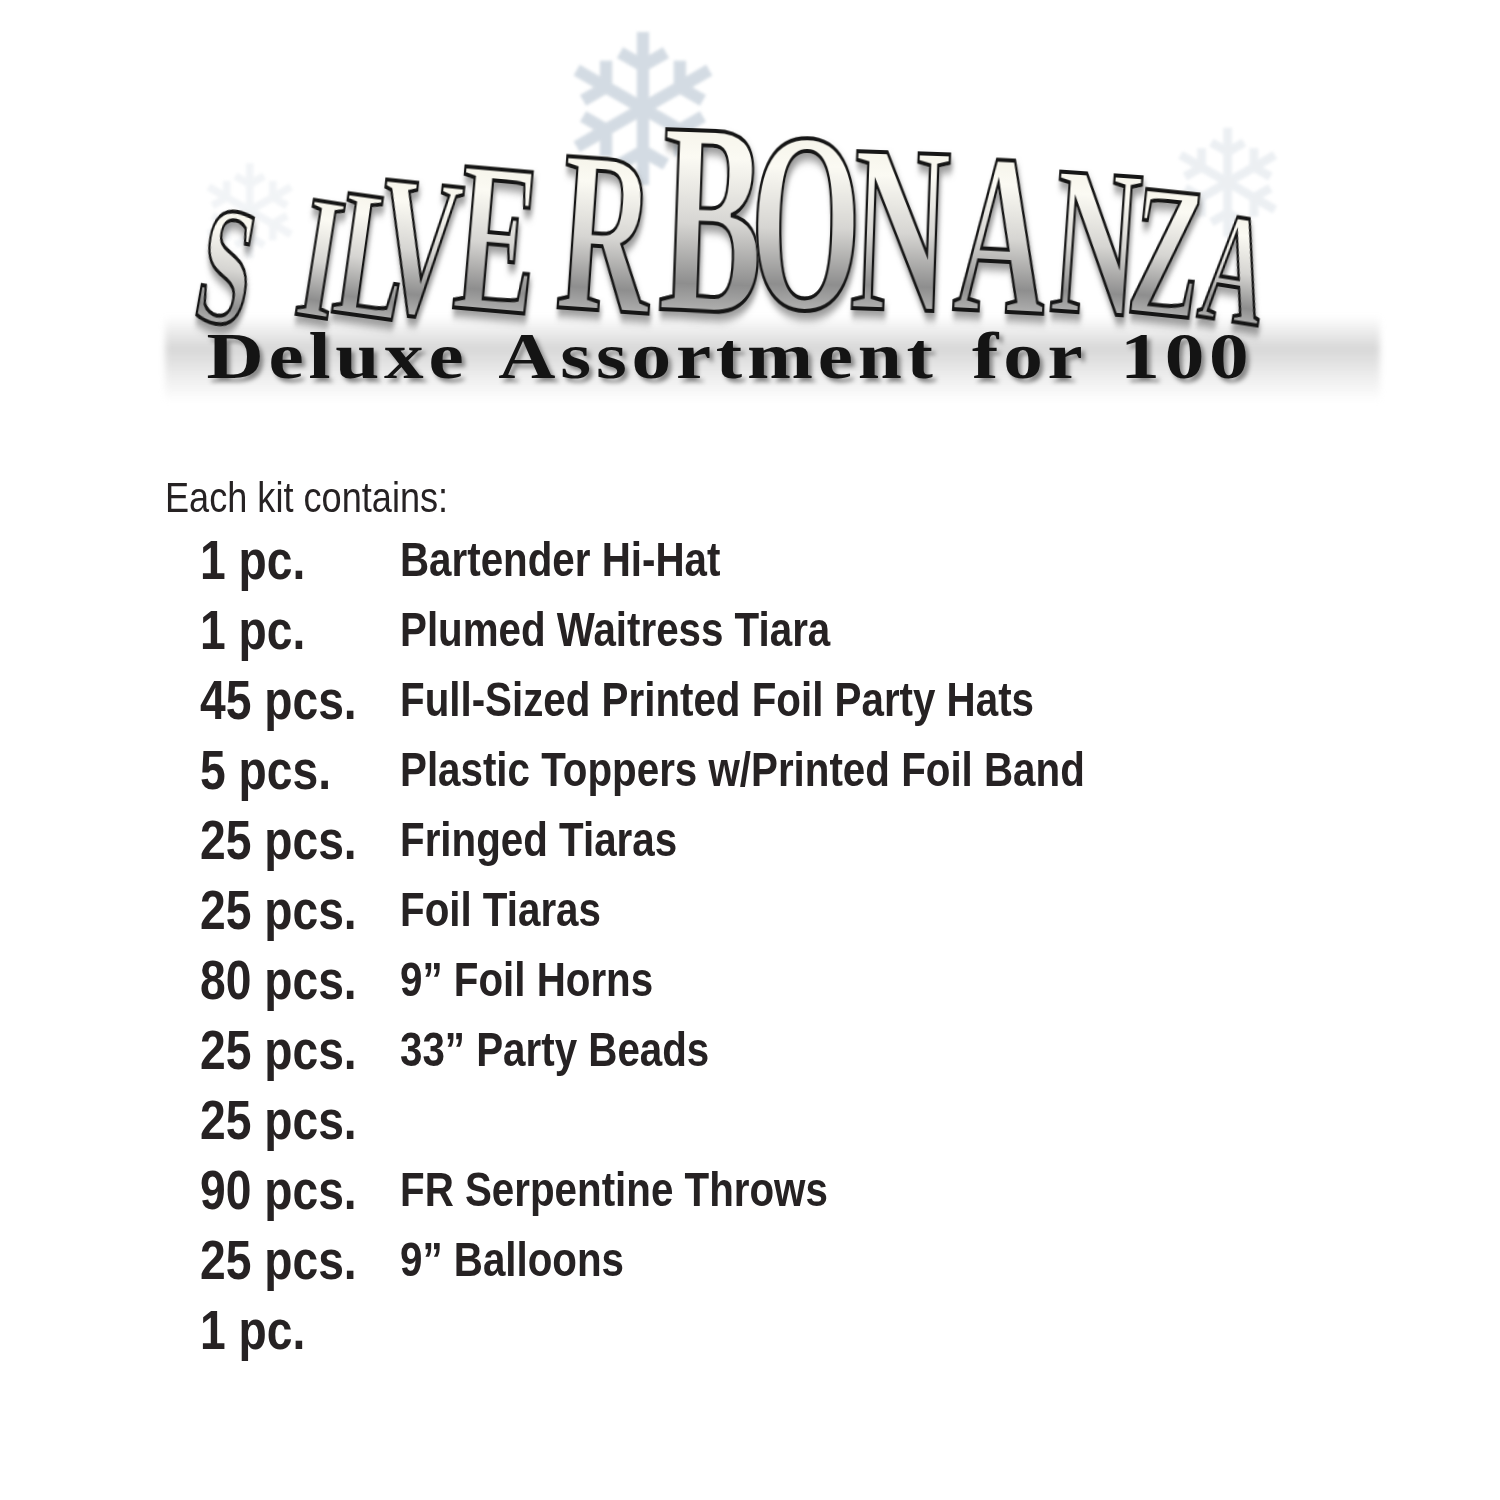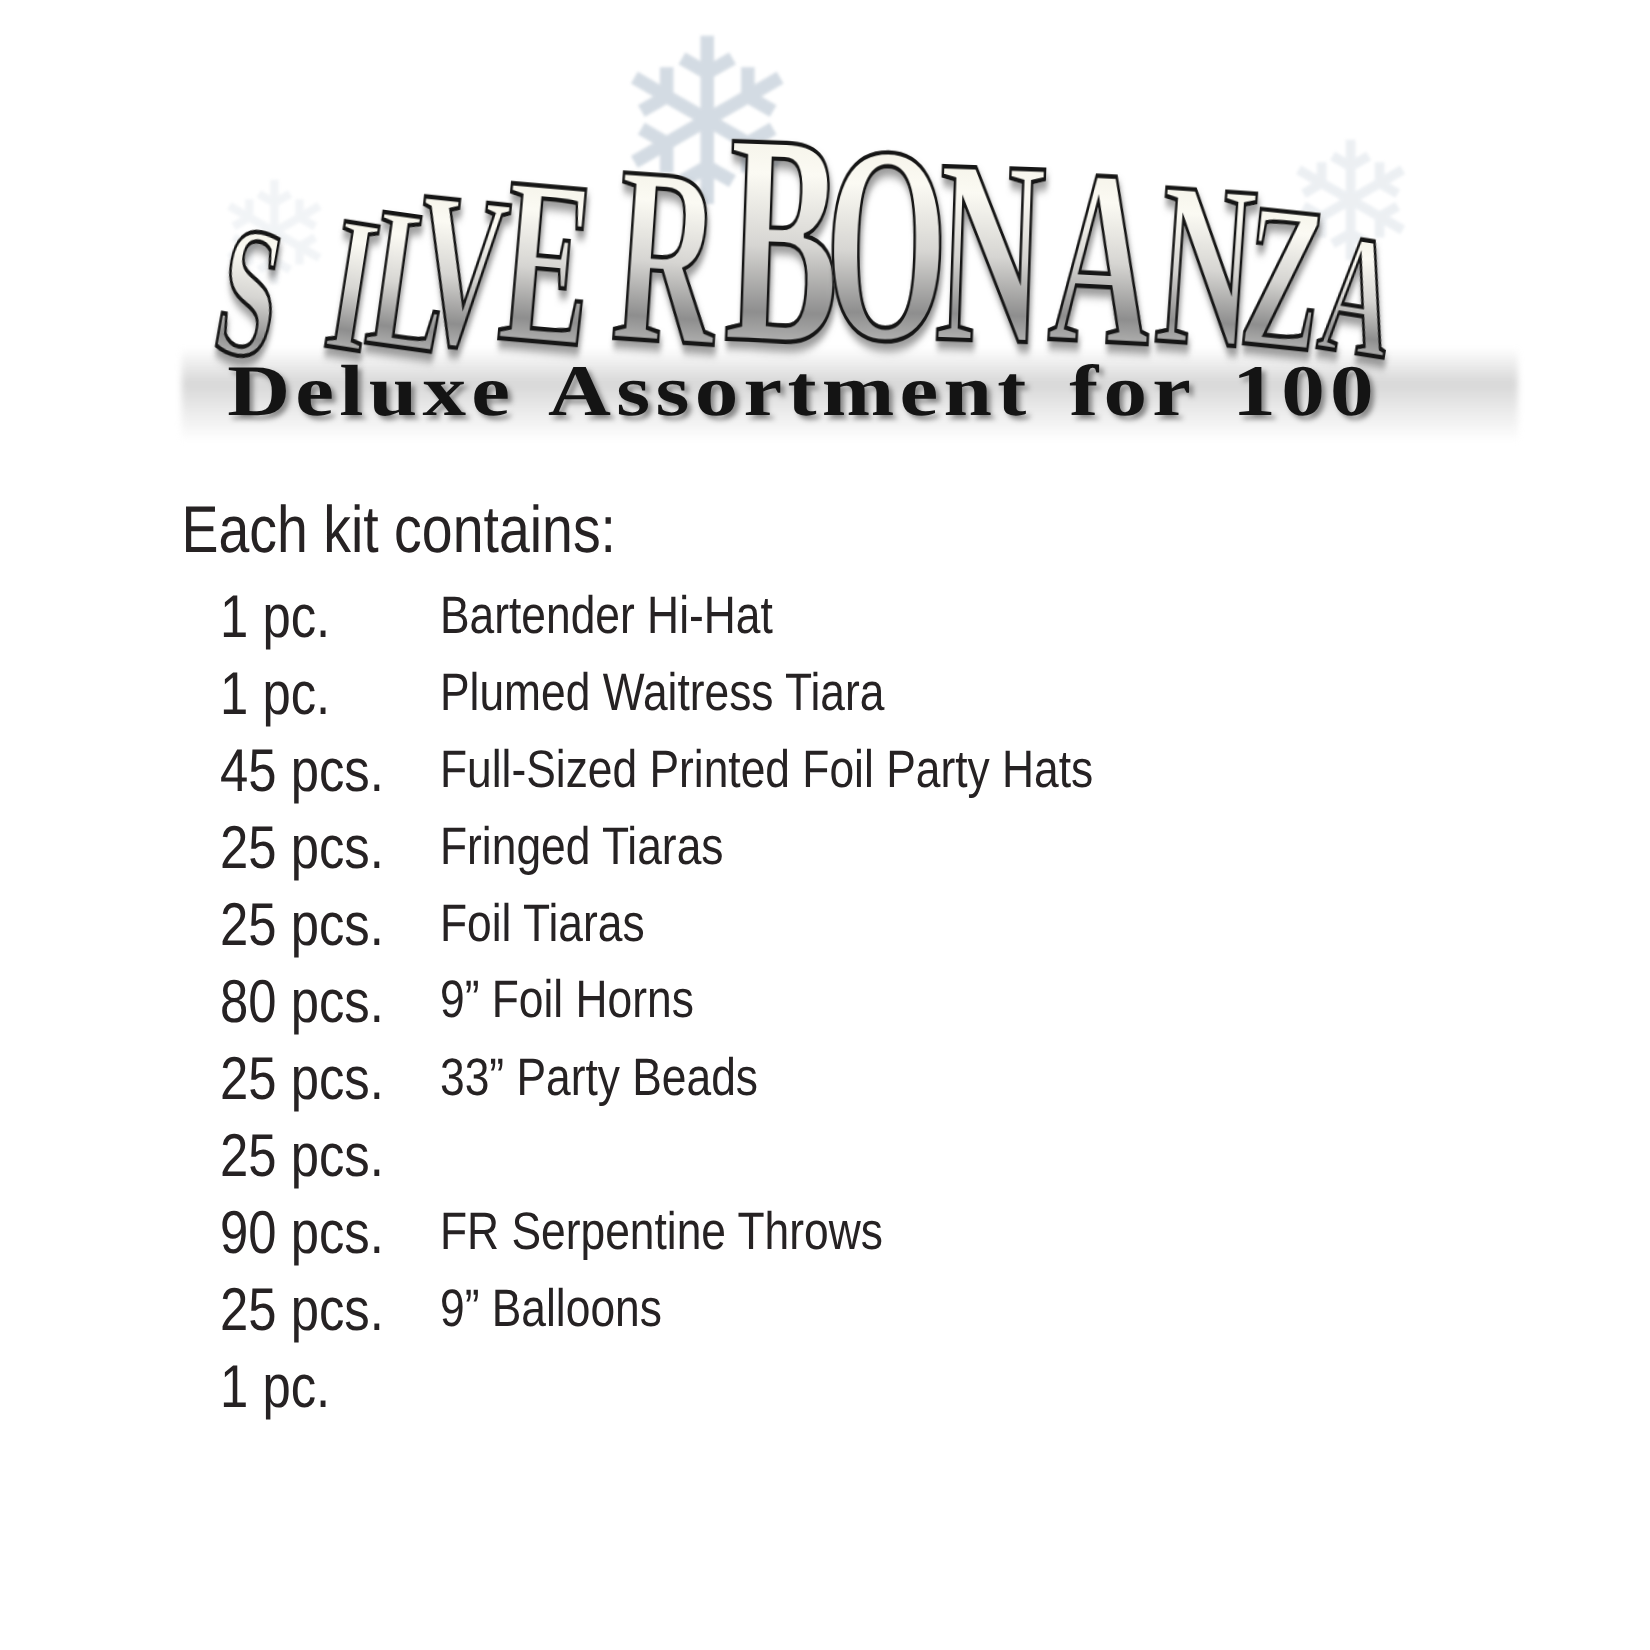--- a/index.html
+++ b/index.html
@@ -41,25 +41,25 @@
     position:absolute;left:150px;top:322px;width:1160px;z-index:2;
     text-align:center;font-family:"Liberation Serif",serif;font-weight:bold;
     font-size:66px;line-height:68px;letter-spacing:4px;word-spacing:8px;
     color:#141414;text-shadow:3px 4px 4px rgba(120,120,120,.85);
     transform:scaleX(1.2);transform-origin:center top;white-space:nowrap;
   }
 
   
   #kit{position:absolute;left:0;top:440px;width:1500px;color:#262223;}
   #kit-header{
-    position:absolute;left:165px;top:7px;font-size:60px;line-height:70px;
+    position:absolute;left:165px;top:22px;font-size:43px;line-height:70px;
     white-space:nowrap;
   }
   #kit-list{position:absolute;left:200px;top:85px;width:1250px;}
-  .kit-row{display:flex;height:70px;align-items:flex-start;}
+  .kit-row{display:flex;height:70px;align-items:flex-end;font-weight:bold;}
   .kit-qty{
     flex:0 0 200px;font-size:55px;line-height:70px;white-space:nowrap;
   }
   .kit-name{
     flex:1 1 auto;font-size:48px;line-height:70px;white-space:nowrap;
   }
   .squeeze{display:inline-block;transform:scaleX(.84);transform-origin:left center;}
 </style>
 </head>
 <body>
@@ -98,20 +98,24 @@
         </div>
         <div class="kit-row">
           <div class="kit-qty"><span class="squeeze">1 pc.</span></div>
           <div class="kit-name"><span class="squeeze">Plumed Waitress Tiara</span></div>
         </div>
         <div class="kit-row">
           <div class="kit-qty"><span class="squeeze">45 pcs.</span></div>
           <div class="kit-name"><span class="squeeze">Full-Sized Printed Foil Party Hats</span></div>
         </div>
         <div class="kit-row">
+          <div class="kit-qty"><span class="squeeze">5 pcs.</span></div>
+          <div class="kit-name"><span class="squeeze">Plastic Toppers w/Printed Foil Band</span></div>
+        </div>
+        <div class="kit-row">
           <div class="kit-qty"><span class="squeeze">25 pcs.</span></div>
           <div class="kit-name"><span class="squeeze">Fringed Tiaras</span></div>
         </div>
         <div class="kit-row">
           <div class="kit-qty"><span class="squeeze">25 pcs.</span></div>
           <div class="kit-name"><span class="squeeze">Foil Tiaras</span></div>
         </div>
         <div class="kit-row">
           <div class="kit-qty"><span class="squeeze">80 pcs.</span></div>
           <div class="kit-name"><span class="squeeze">9” Foil Horns</span></div>

